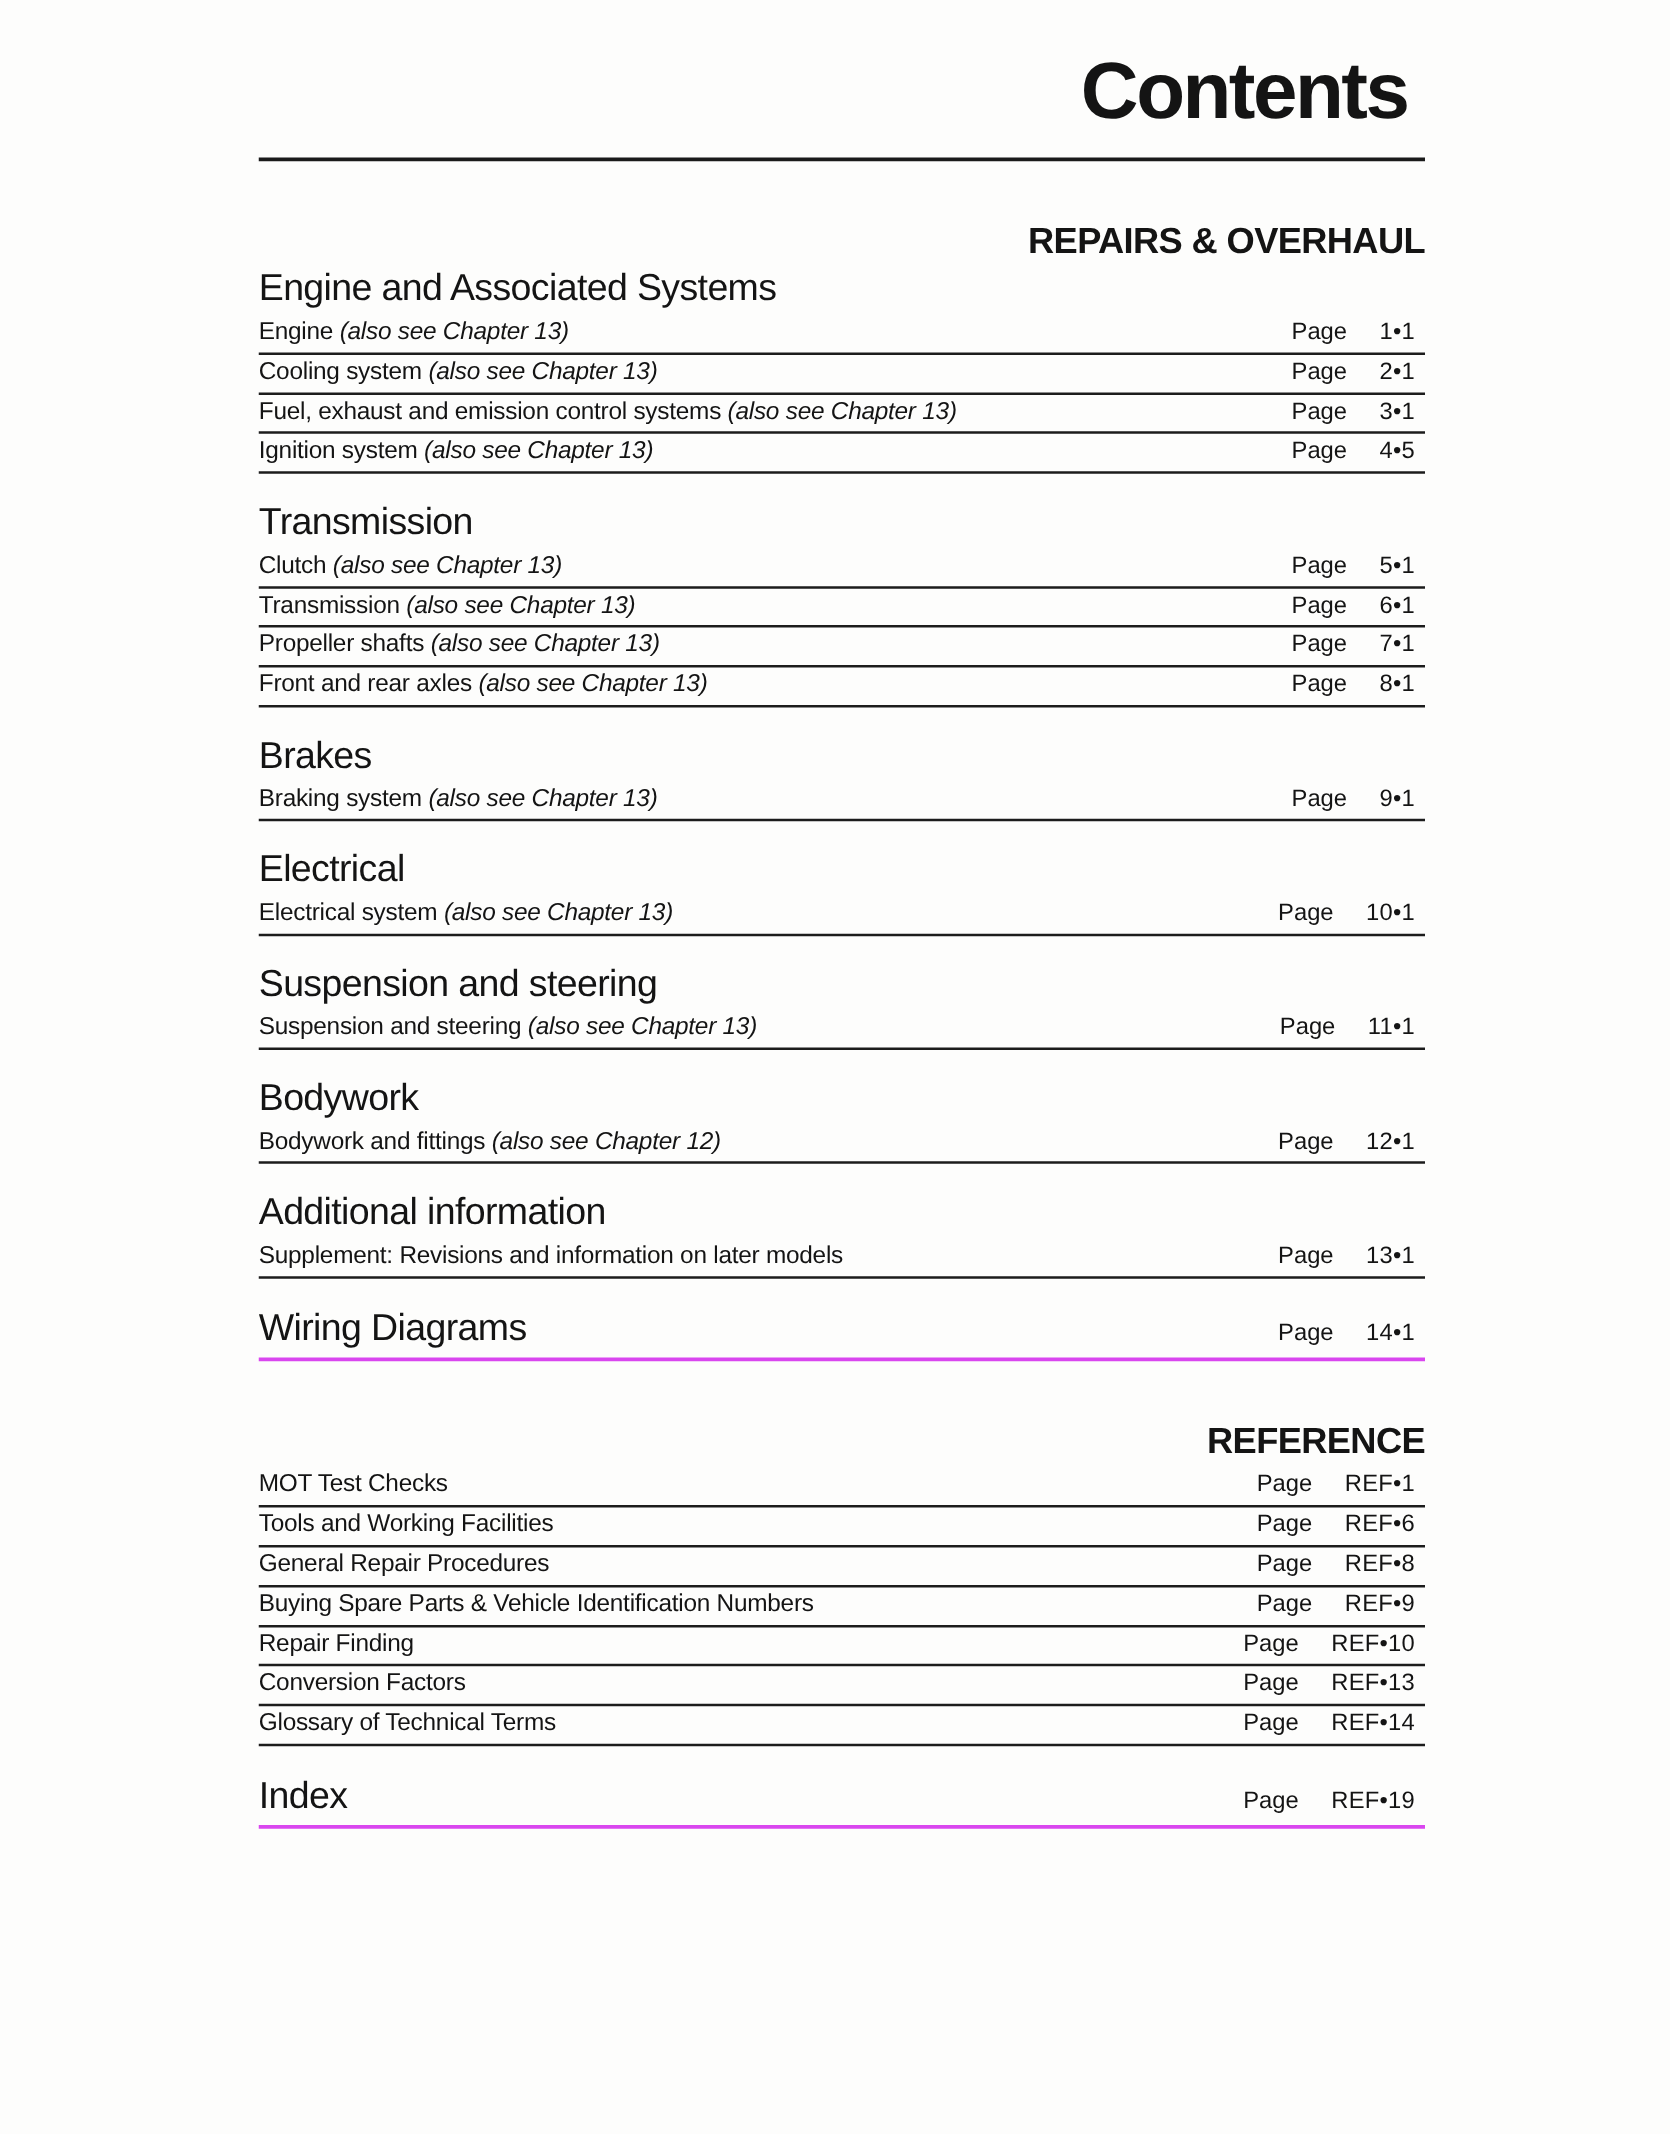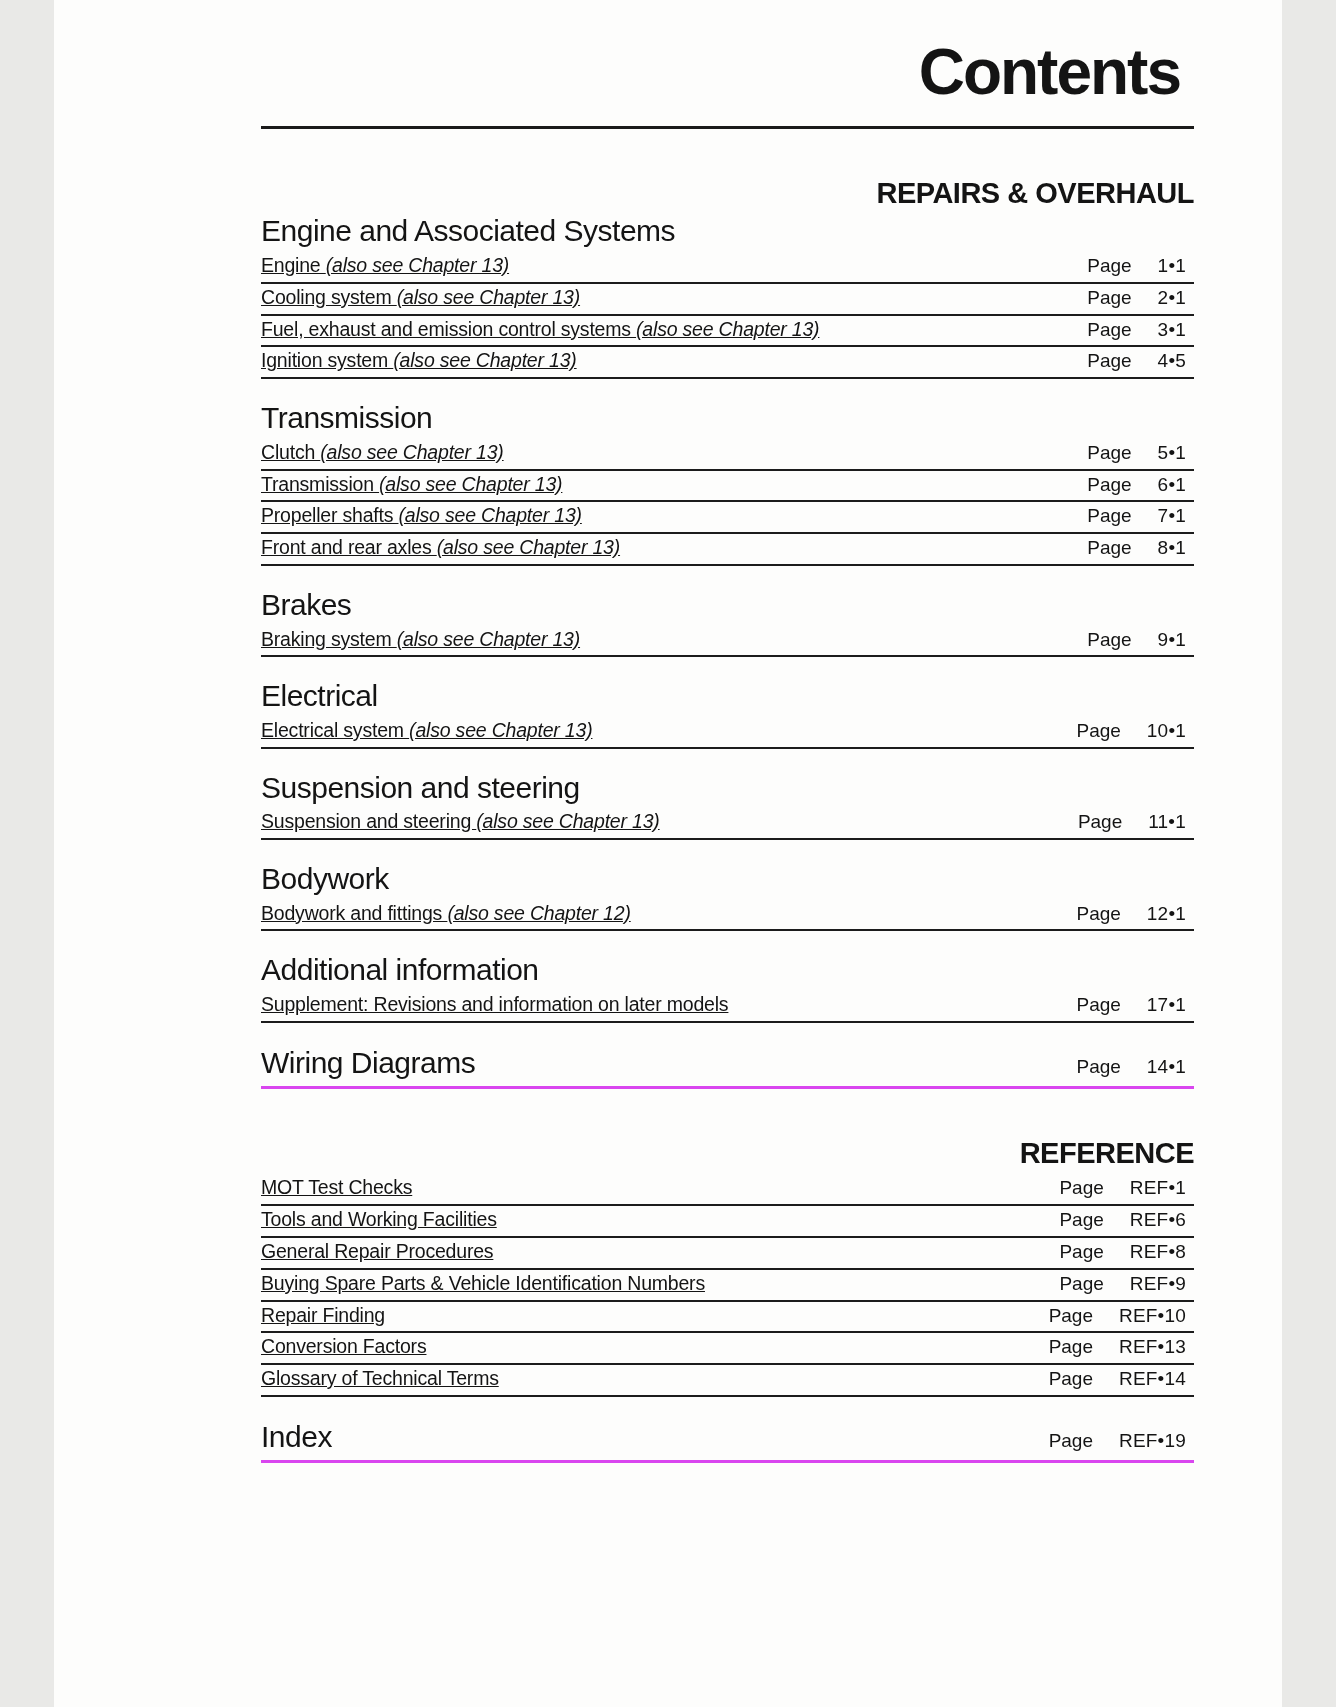--- a/index.html
+++ b/index.html
@@ -2,21 +2,21 @@
 <html><head>
 <meta charset="utf-8">
 <style>
   html, body { margin: 0; padding: 0; }
   body {
     font-family: "Liberation Sans", "DejaVu Sans", sans-serif;
     background: #e9e9e7;
   }
   .page {
     position: relative;
-    width: 1228px;
+    width: 1336px;
     height: 1707px;
     margin: 0 auto;
     background: #fdfdfc;
     color: #141414;
     overflow: hidden;
   }
   .content {
     width: 933px;
     margin-left: 207px;
     padding-top: 40px;
@@ -52,21 +52,21 @@
   }
   .row {
     display: flex;
     justify-content: space-between;
     align-items: baseline;
     border-bottom: 2px solid #1c1c1c;
     padding: 3px 0 5px 0;
     font-size: 19.5px;
     line-height: 1.12;
   }
-  .row-label { letter-spacing: -0.2px; text-decoration: underline; }
+  .row-label { letter-spacing: -0.2px; }
   .row-note { font-style: italic; }
   .row-right {
     display: flex;
     align-items: baseline;
     gap: 26px;
     padding-right: 8px;
     margin-left: 24px;
     white-space: nowrap;
     flex: none;
   }
@@ -198,21 +198,21 @@
               <span class="page-num">12•1</span>
             </span>
           </div>
         </div>
         <div class="section">
           <h2 class="section-title">Additional information</h2>
           <div class="row">
             <span class="row-label">Supplement: Revisions and information on later models</span>
             <span class="row-right">
               <span class="page-word">Page</span>
-              <span class="page-num">17•1</span>
+              <span class="page-num">13•1</span>
             </span>
           </div>
         </div>
         <div class="heading-row">
           <span class="hr-title">Wiring Diagrams</span>
           <span class="row-right">
             <span class="page-word">Page</span>
             <span class="page-num">14•1</span>
           </span>
         </div>

